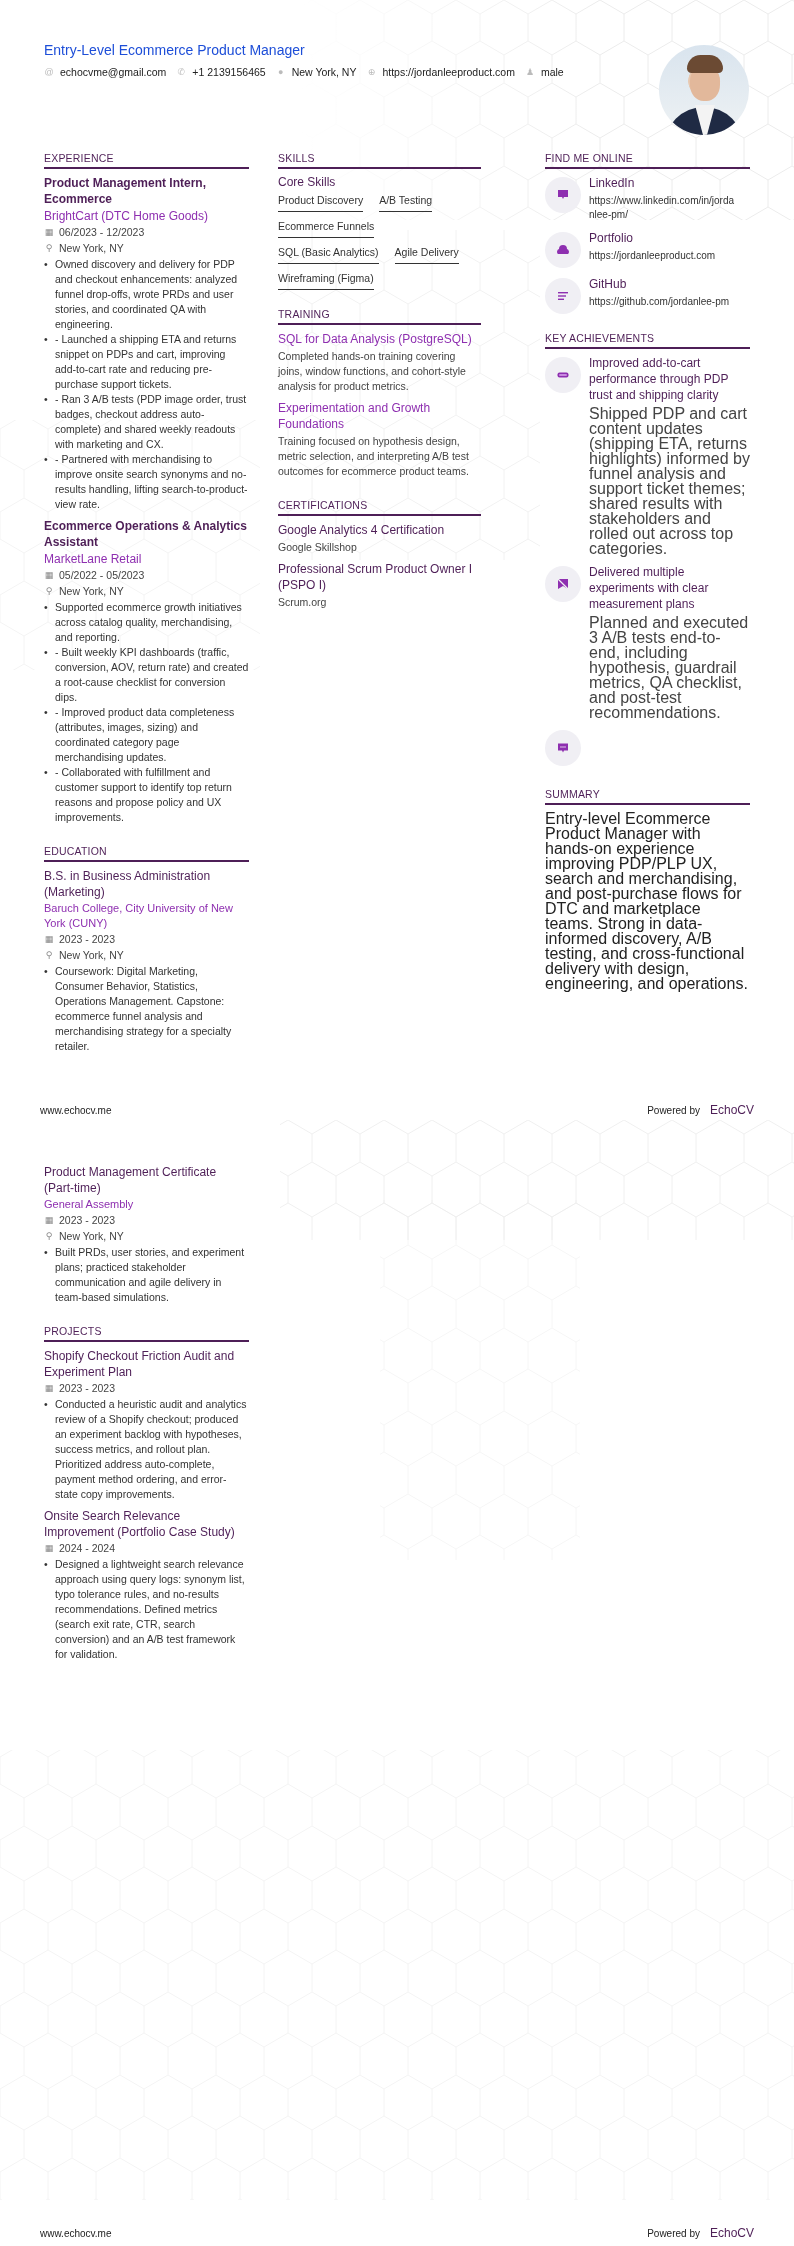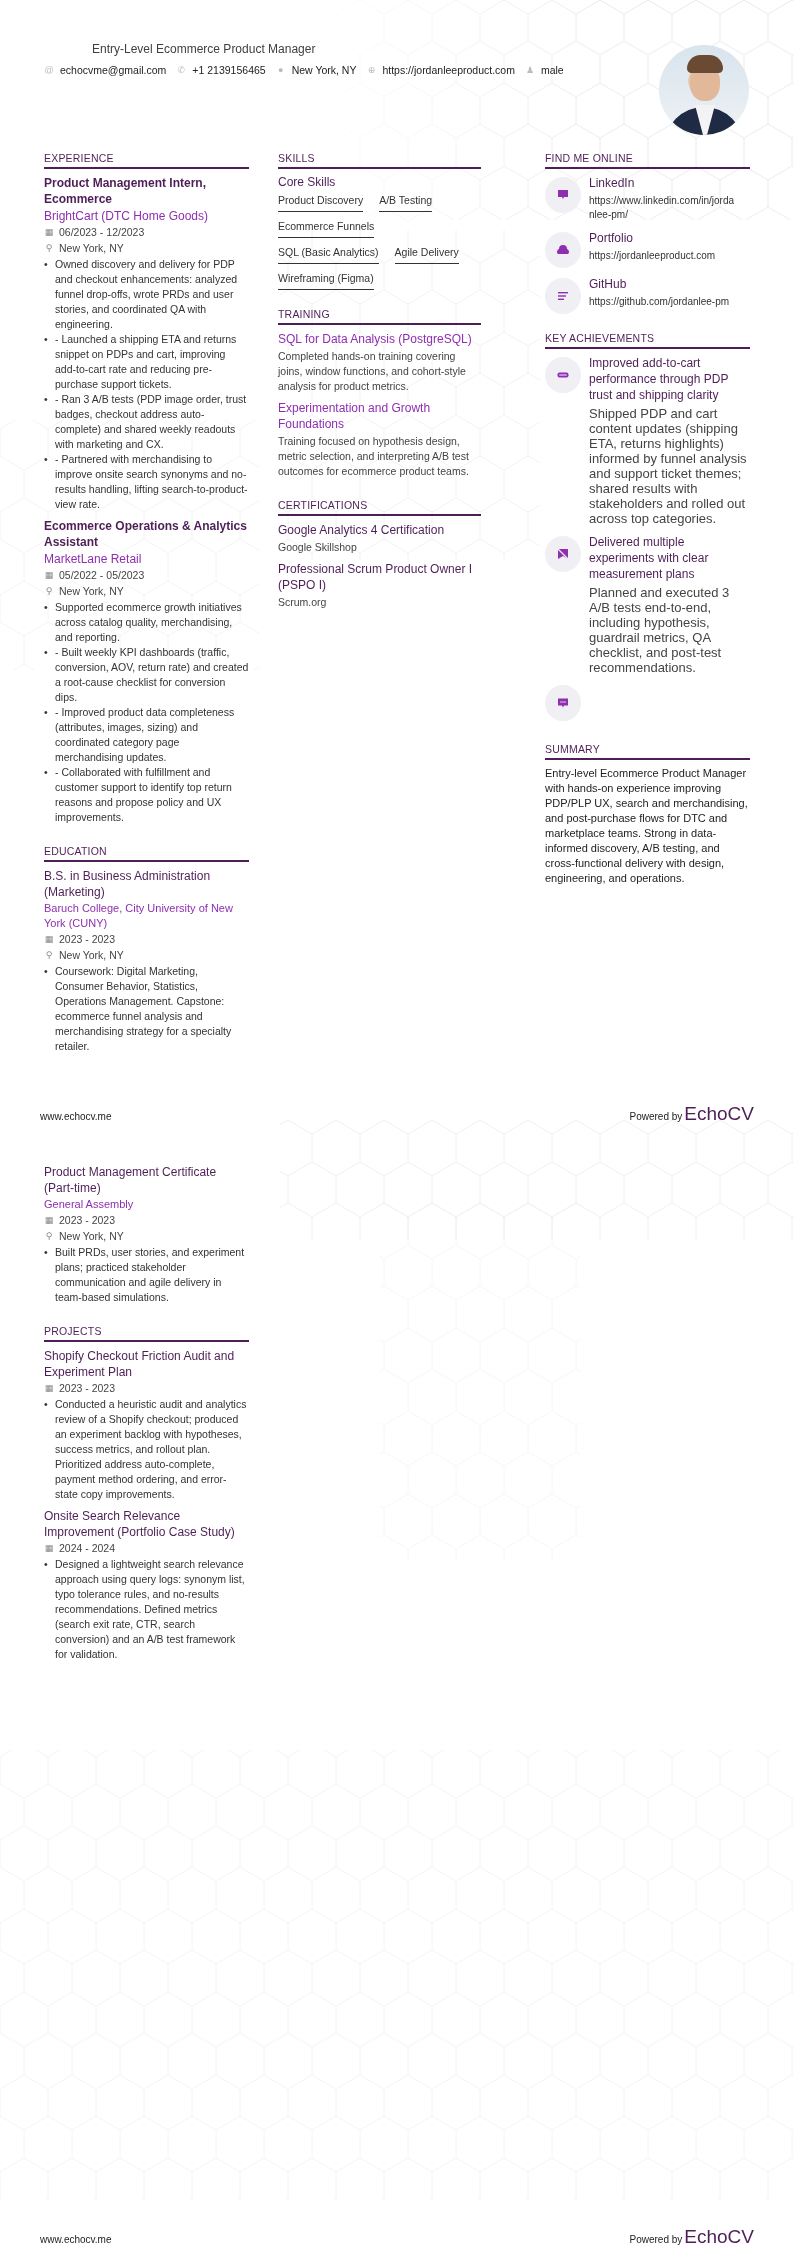--- a/index.html
+++ b/index.html
@@ -5,21 +5,21 @@
   * { box-sizing: border-box; margin: 0; padding: 0; }
   html, body { width: 794px; background: #ffffff; }
   body { font-family: "Liberation Sans", "DejaVu Sans", sans-serif; color: #333; position: relative; height: 2246px; overflow: hidden; }
 
   .hexbg { position: absolute; left: 0; top: 0; width: 794px; height: 2246px; z-index: 0; pointer-events: none; }
   .page-content { position: relative; z-index: 1; }
 
   
   .header { position: absolute; left: 44px; top: 40px; width: 600px; }
   .name { font-size: 32px; font-weight: bold; color: #4e1f57; letter-spacing: 0.2px; line-height: 38px; }
-  .title { font-size: 12px; color: #404040; margin-top: 2px; margin-left: 48px; }
+  .title { font-size: 14px; color: #1d4ed8; margin-top: 2px; }
   .contacts { display: flex; align-items: center; gap: 10px; margin-top: 8px; font-size: 10.5px; color: #222; }
   .contact { display: flex; align-items: center; gap: 6px; }
   .contact .ic { color: #bbb; font-size: 9px; width: 10px; text-align: center; }
   .photo { position: absolute; left: 659px; top: 45px; width: 90px; height: 90px; border-radius: 50%; overflow: hidden; background: radial-gradient(circle at 50% 40%, #e7c8b0 0 22%, transparent 23%), linear-gradient(#d9e4ee, #eef2f4); }
   .photo .hair { position: absolute; left: 28px; top: 10px; width: 36px; height: 18px; border-radius: 18px 18px 6px 6px; background: #6b4a33; }
   .photo .face { position: absolute; left: 31px; top: 20px; width: 30px; height: 36px; border-radius: 45%; background: #e2b89b; }
   .photo .jacket { position: absolute; left: 5px; top: 62px; width: 80px; height: 40px; border-radius: 40px 40px 0 0; background: #1f2a44; }
   .photo .shirt { position: absolute; left: 36px; top: 60px; width: 20px; height: 30px; background: #f3f3f3; clip-path: polygon(0 0, 100% 0, 60% 100%, 40% 100%); }
 
   
@@ -43,26 +43,26 @@
 
   .desc { font-size: 10.5px; line-height: 15px; color: #444; margin-top: 2px; }
 
   
   .online-item, .ach-item { display: flex; gap: 8px; margin-bottom: 8px; }
   .icon-circle { width: 36px; height: 36px; border-radius: 50%; background: #f0eff4; display: flex; align-items: center; justify-content: center; flex-shrink: 0; margin-top: 2px; }
   .icon-circle svg { width: 14px; height: 14px; }
   .online-label { font-size: 12px; color: #4e1f57; line-height: 16px; }
   .online-url { font-size: 10px; color: #333; line-height: 14px; margin-top: 3px; word-break: break-all; width: 150px; overflow: hidden; }
   .ach-title { font-size: 12px; color: #4e1f57; line-height: 16px; }
-  .ach-desc { font-size: 13px; color: #444; line-height: 15px; margin-top: 3px; }
-
-  .summary { font-size: 11px; line-height: 15px; color: #222; }
+  .ach-desc { font-size: 16px; color: #444; line-height: 15px; margin-top: 3px; }
+
+  .summary { font-size: 16px; line-height: 15px; color: #222; }
 
   .footer { position: absolute; left: 40px; width: 714px; display: flex; justify-content: space-between; align-items: baseline; font-size: 10px; color: #222; }
-  .footer .brand { font-size: 19px; color: #4e1f57; margin-left: 2px; }
+  .footer .brand { font-size: 12px; color: #4e1f57; margin-left: 10px; }
 </style>
 </head>
 <body>
 
 <svg class="hexbg" viewBox="0 0 794 2246">
   <defs>
     <pattern id="hex" width="48" height="83" patternUnits="userSpaceOnUse" x="0" y="0">
       <path d="M24 0 L48 14 L48 41 L24 55 L0 41 L0 14 Z M24 55 L24 83" fill="none" stroke="#ececec" stroke-width="1"></path>
     </pattern>
     <linearGradient id="fade1" x1="0" y1="0" x2="1" y2="0">

